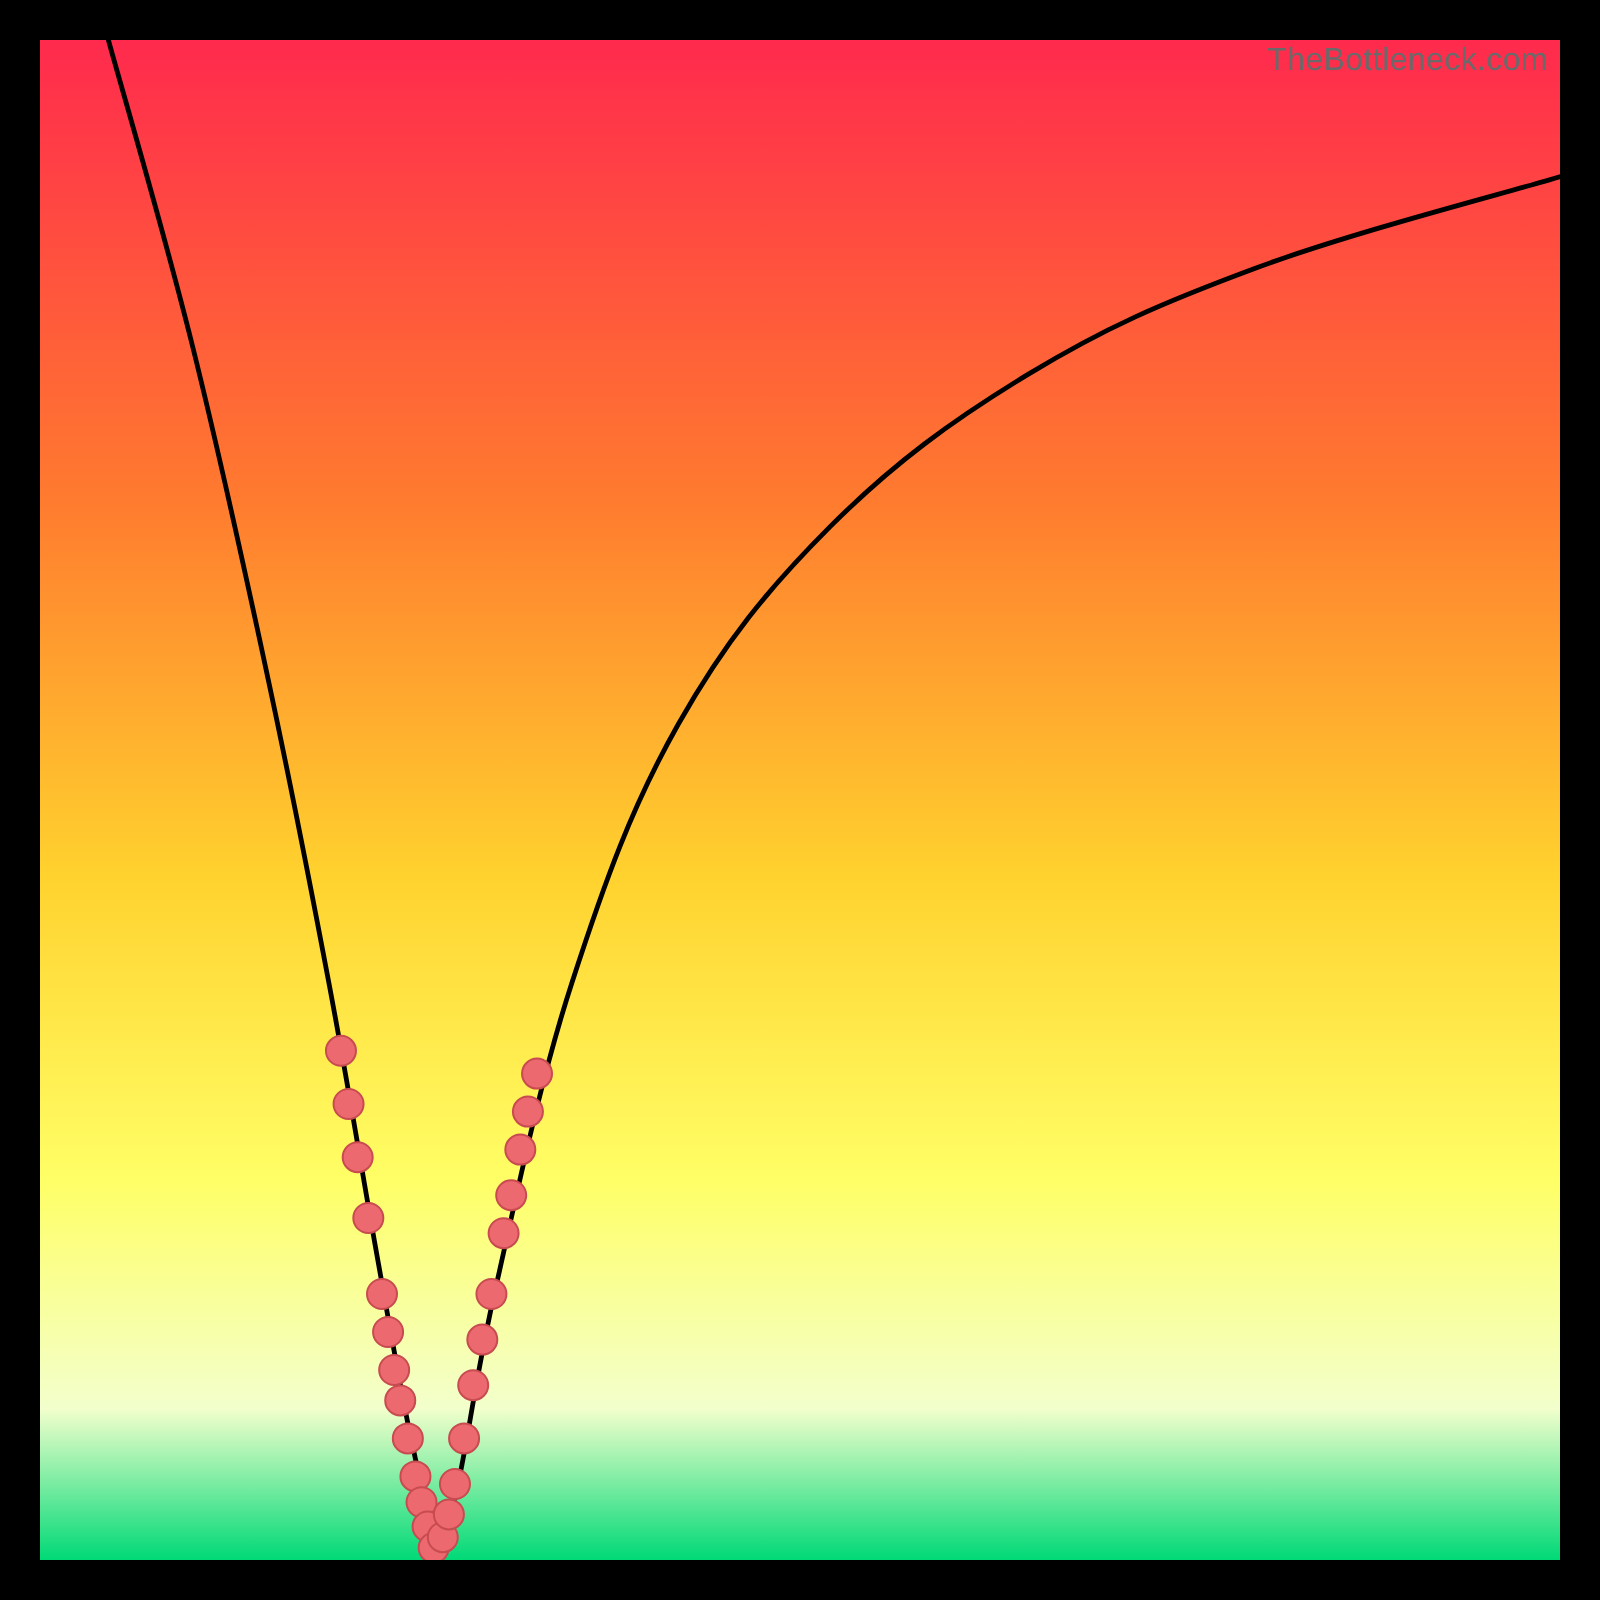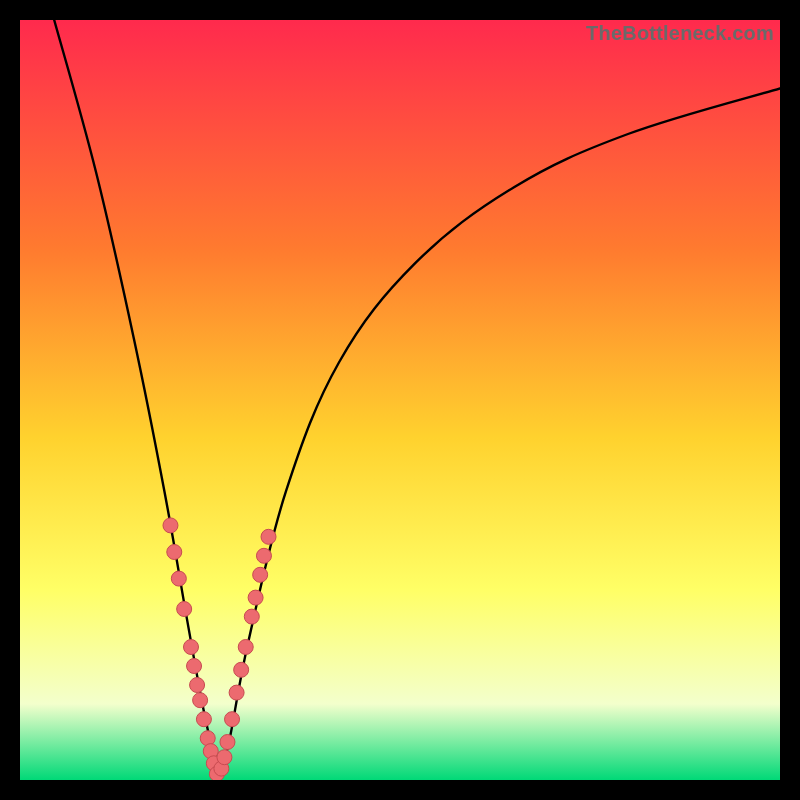--- a/index.html
+++ b/index.html
@@ -24,23 +24,23 @@
     left: 0;
     top: 0;
     width: 760px;
     height: 760px;
   }
   .watermark {
     position: absolute;
     top: 2px;
     right: 6px;
     color: #6a6a6a;
-    font-size: 20px;
+    font-size: 16px;
     letter-spacing: 0.2px;
-    font-weight: 700;
+    font-weight: 400;
     user-select: none;
   }
   svg { display: block; }
 </style>
 </head>
 <body>
 
 <div class="frame">
   <svg class="plot" viewBox="0 0 760 760">
     <defs>

